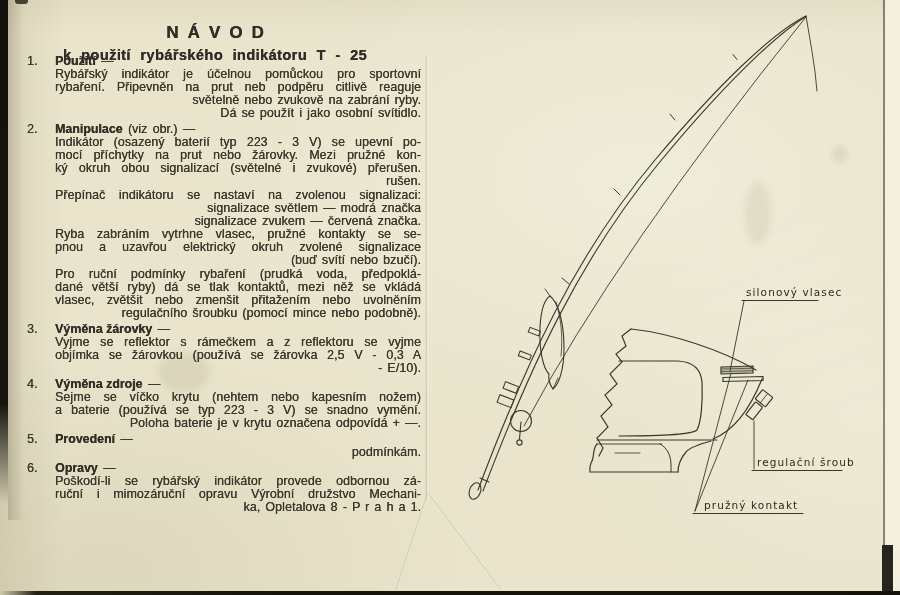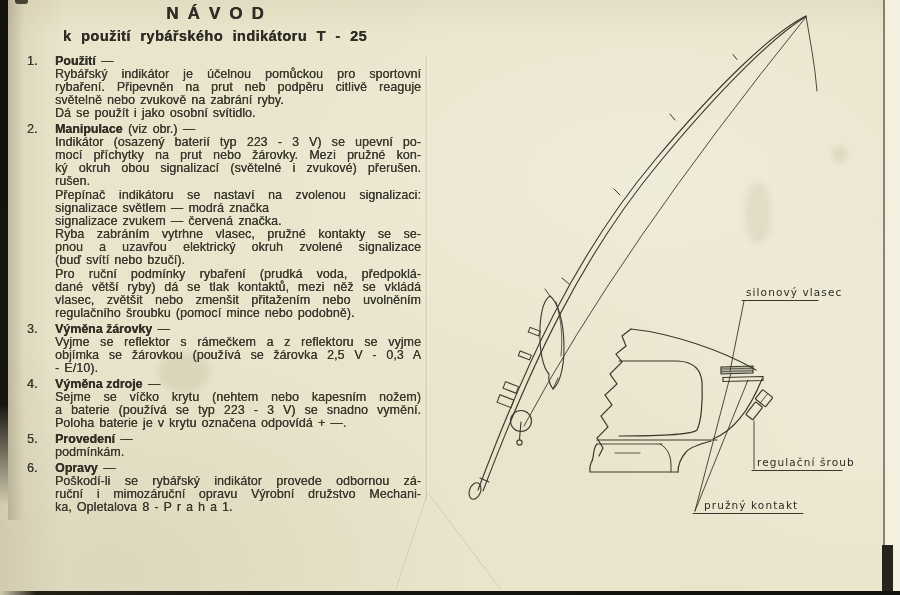--- a/index.html
+++ b/index.html
@@ -31,34 +31,34 @@
   .crease-l1{position:absolute;left:427px;top:493px;width:2px;height:102px;transform-origin:top center;transform:rotate(18deg);
     background:linear-gradient(to right,rgba(135,120,75,0.26),rgba(255,255,248,0.35));}
   .crease-l2{position:absolute;left:428px;top:493px;width:2px;height:120px;transform-origin:top center;transform:rotate(-37deg);
     background:linear-gradient(to right,rgba(135,120,75,0.24),rgba(255,255,248,0.35));}
   
   .stain{position:absolute;border-radius:50%;filter:blur(3px);}
   .stain1{left:158px;top:352px;width:52px;height:40px;background:rgba(120,110,75,0.11);}
   .stain2{left:745px;top:182px;width:26px;height:62px;background:rgba(115,105,70,0.10);}
   .stain3{left:832px;top:146px;width:15px;height:17px;background:rgba(115,105,70,0.13);}
   
-  .title-block{position:absolute;left:15px;top:4px;width:400px;text-align:center;color:#2f2d25;}
+  .title-block{position:absolute;left:15px;top:23px;width:400px;text-align:center;color:#2f2d25;}
   .doc-title{font-size:17px;font-weight:700;letter-spacing:9px;padding-left:9px;
     text-shadow:0.3px 0 0 currentColor;}
   .doc-subtitle{font-size:14.6px;font-weight:700;margin-top:4px;letter-spacing:0.4px;word-spacing:5px;
     text-shadow:0.25px 0 0 currentColor;}
   
   #sections{position:absolute;left:27px;top:52px;width:394px;color:#3b392e;
     font-size:12.4px;line-height:13.15px;}
   .section{display:flex;margin-top:2.5px;}
   .num{width:28px;flex:0 0 28px;text-shadow:0.25px 0 0 currentColor;}
   .sec-body{flex:1;min-width:0;}
   .heading .hb{font-weight:700;color:#323026;text-shadow:0.3px 0 0 currentColor;}
   .heading .hr{color:#3b392e;text-shadow:0.2px 0 0 currentColor;word-spacing:2px;}
-  .line{text-align:left;letter-spacing:0.1px;word-spacing:1.5px;text-shadow:0.25px 0 0 currentColor;}
+  .line{text-align:right;letter-spacing:0.1px;word-spacing:1.5px;text-shadow:0.25px 0 0 currentColor;}
   .line.just{text-align:justify;text-align-last:justify;text-justify:inter-word;}
   
   .diagram{position:absolute;left:420px;top:0;width:480px;height:496px;}
   .diagram svg{display:block;}
   .diagram text{font-family:"DejaVu Sans",sans-serif;font-size:10.5px;letter-spacing:1.1px;fill:#2d2b23;}
 </style>
 </head>
 <body>
 
 <div class="stage">

